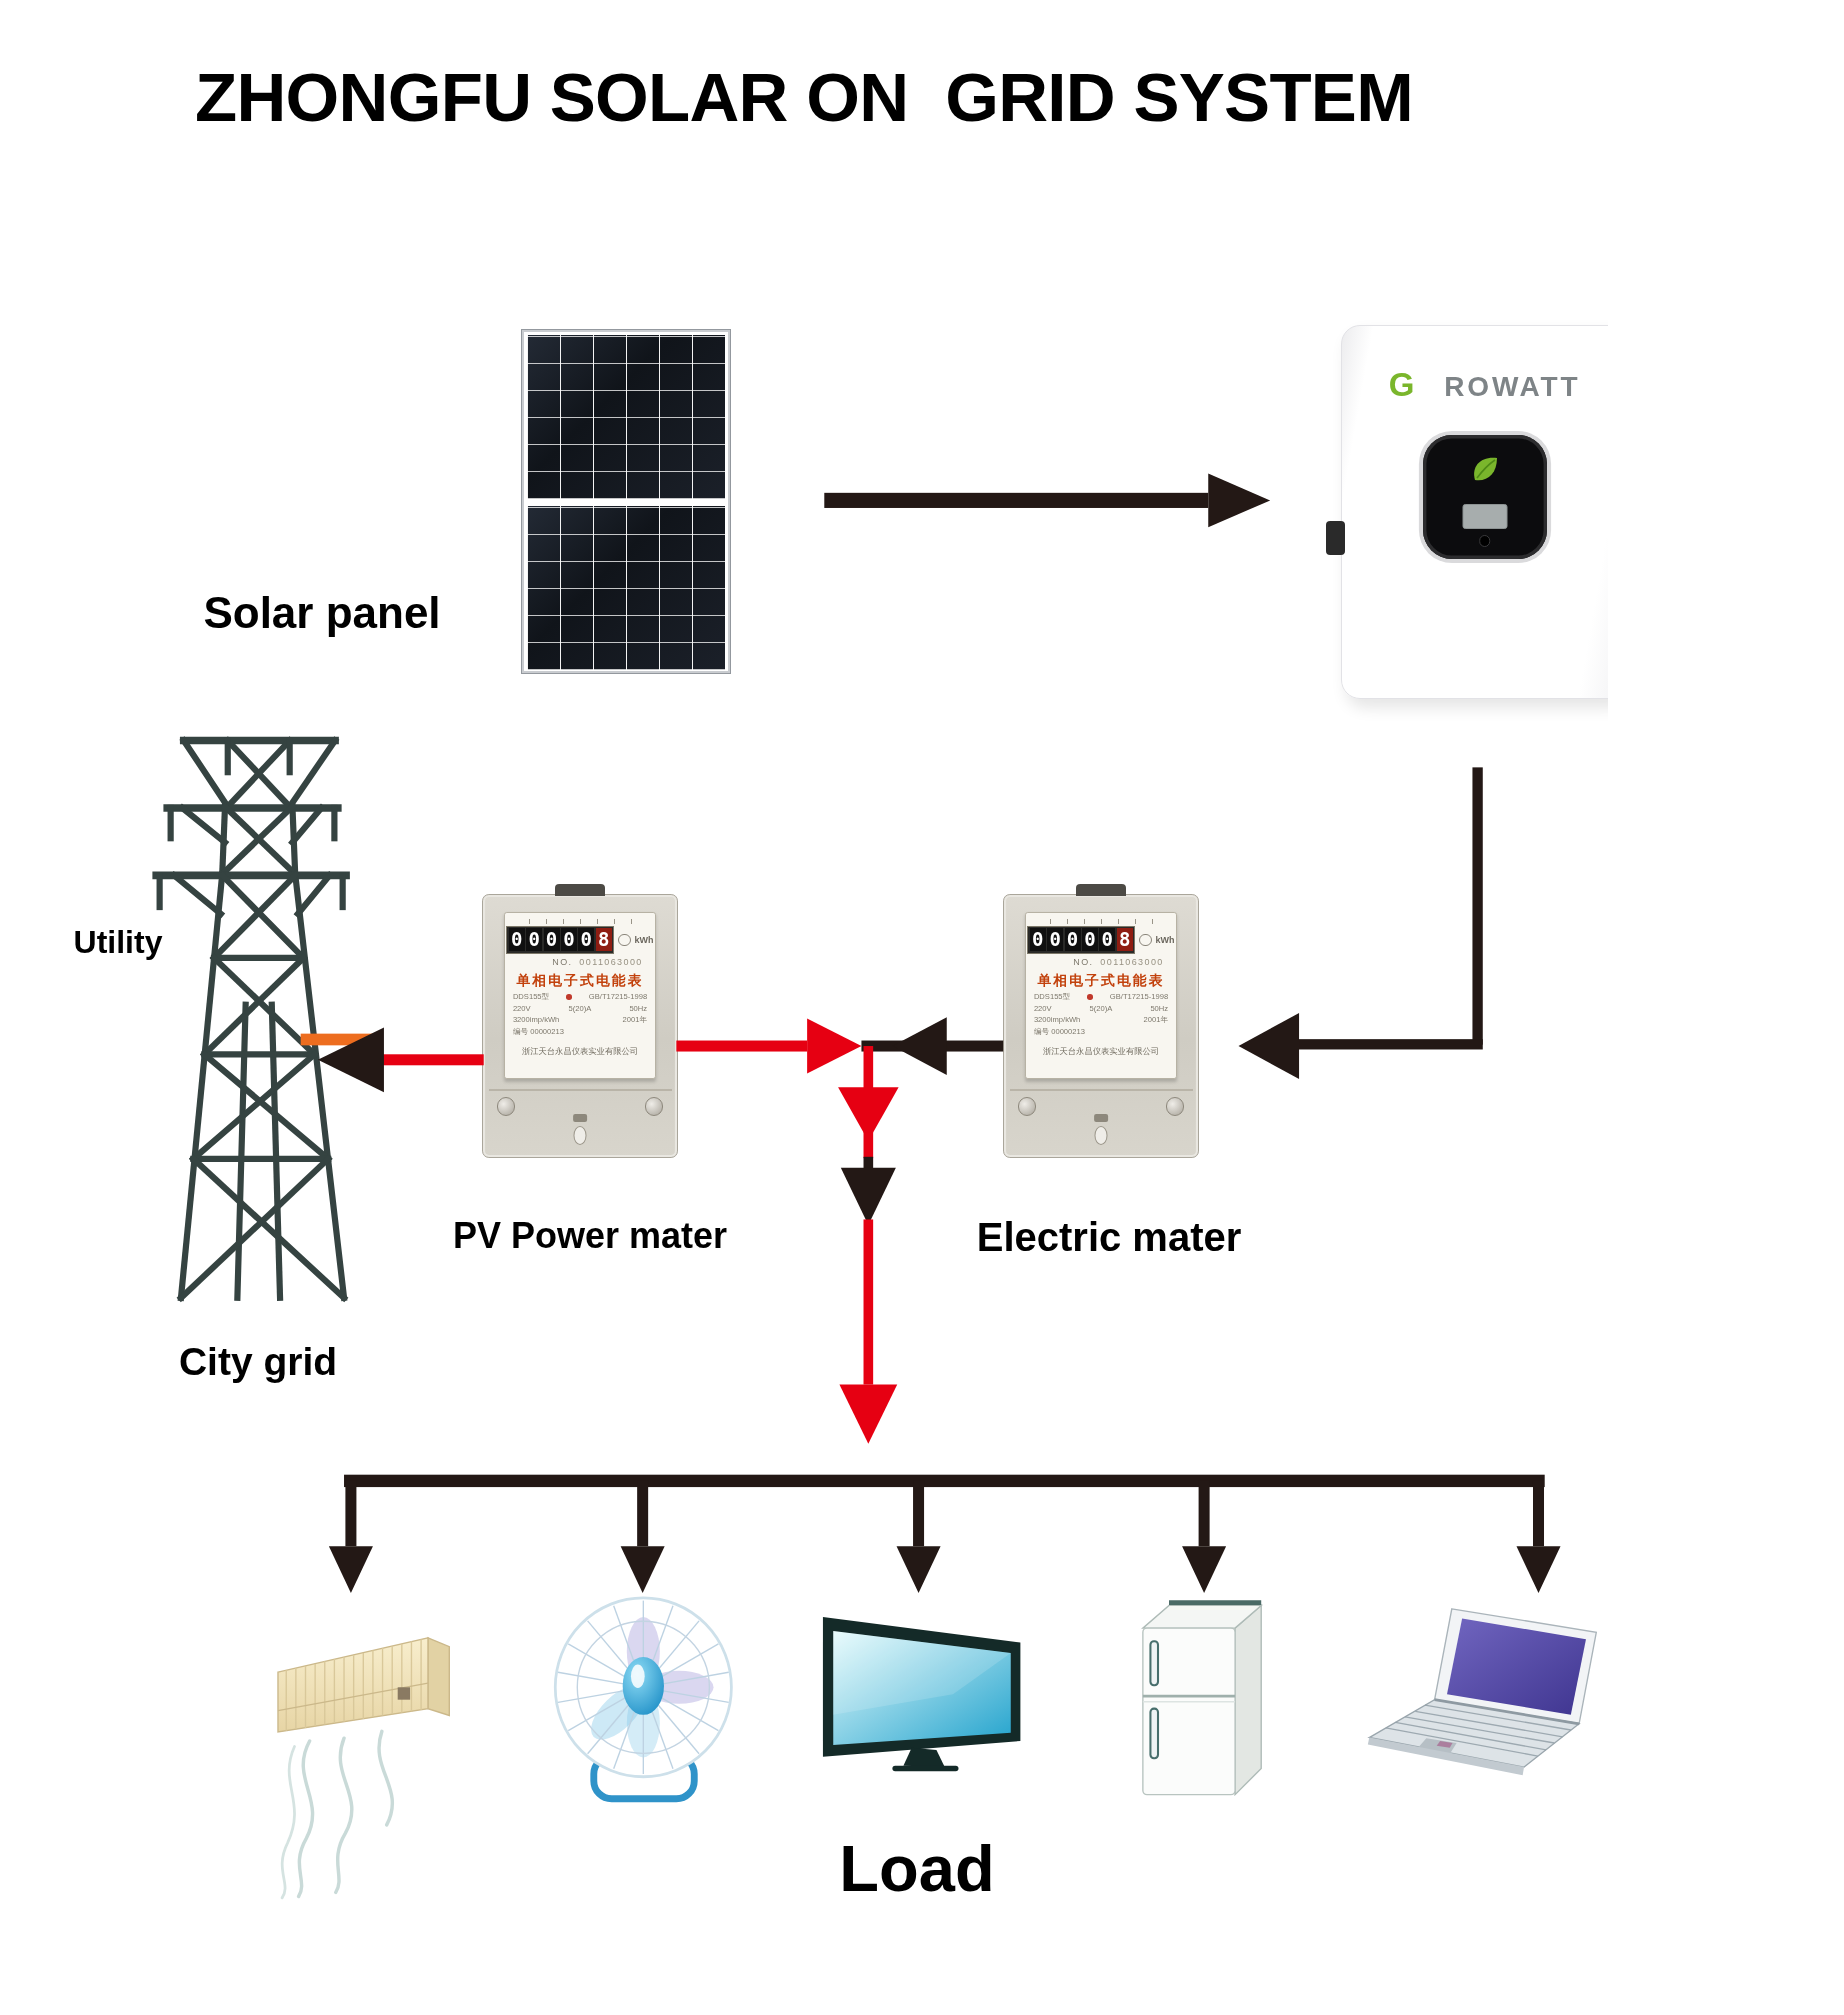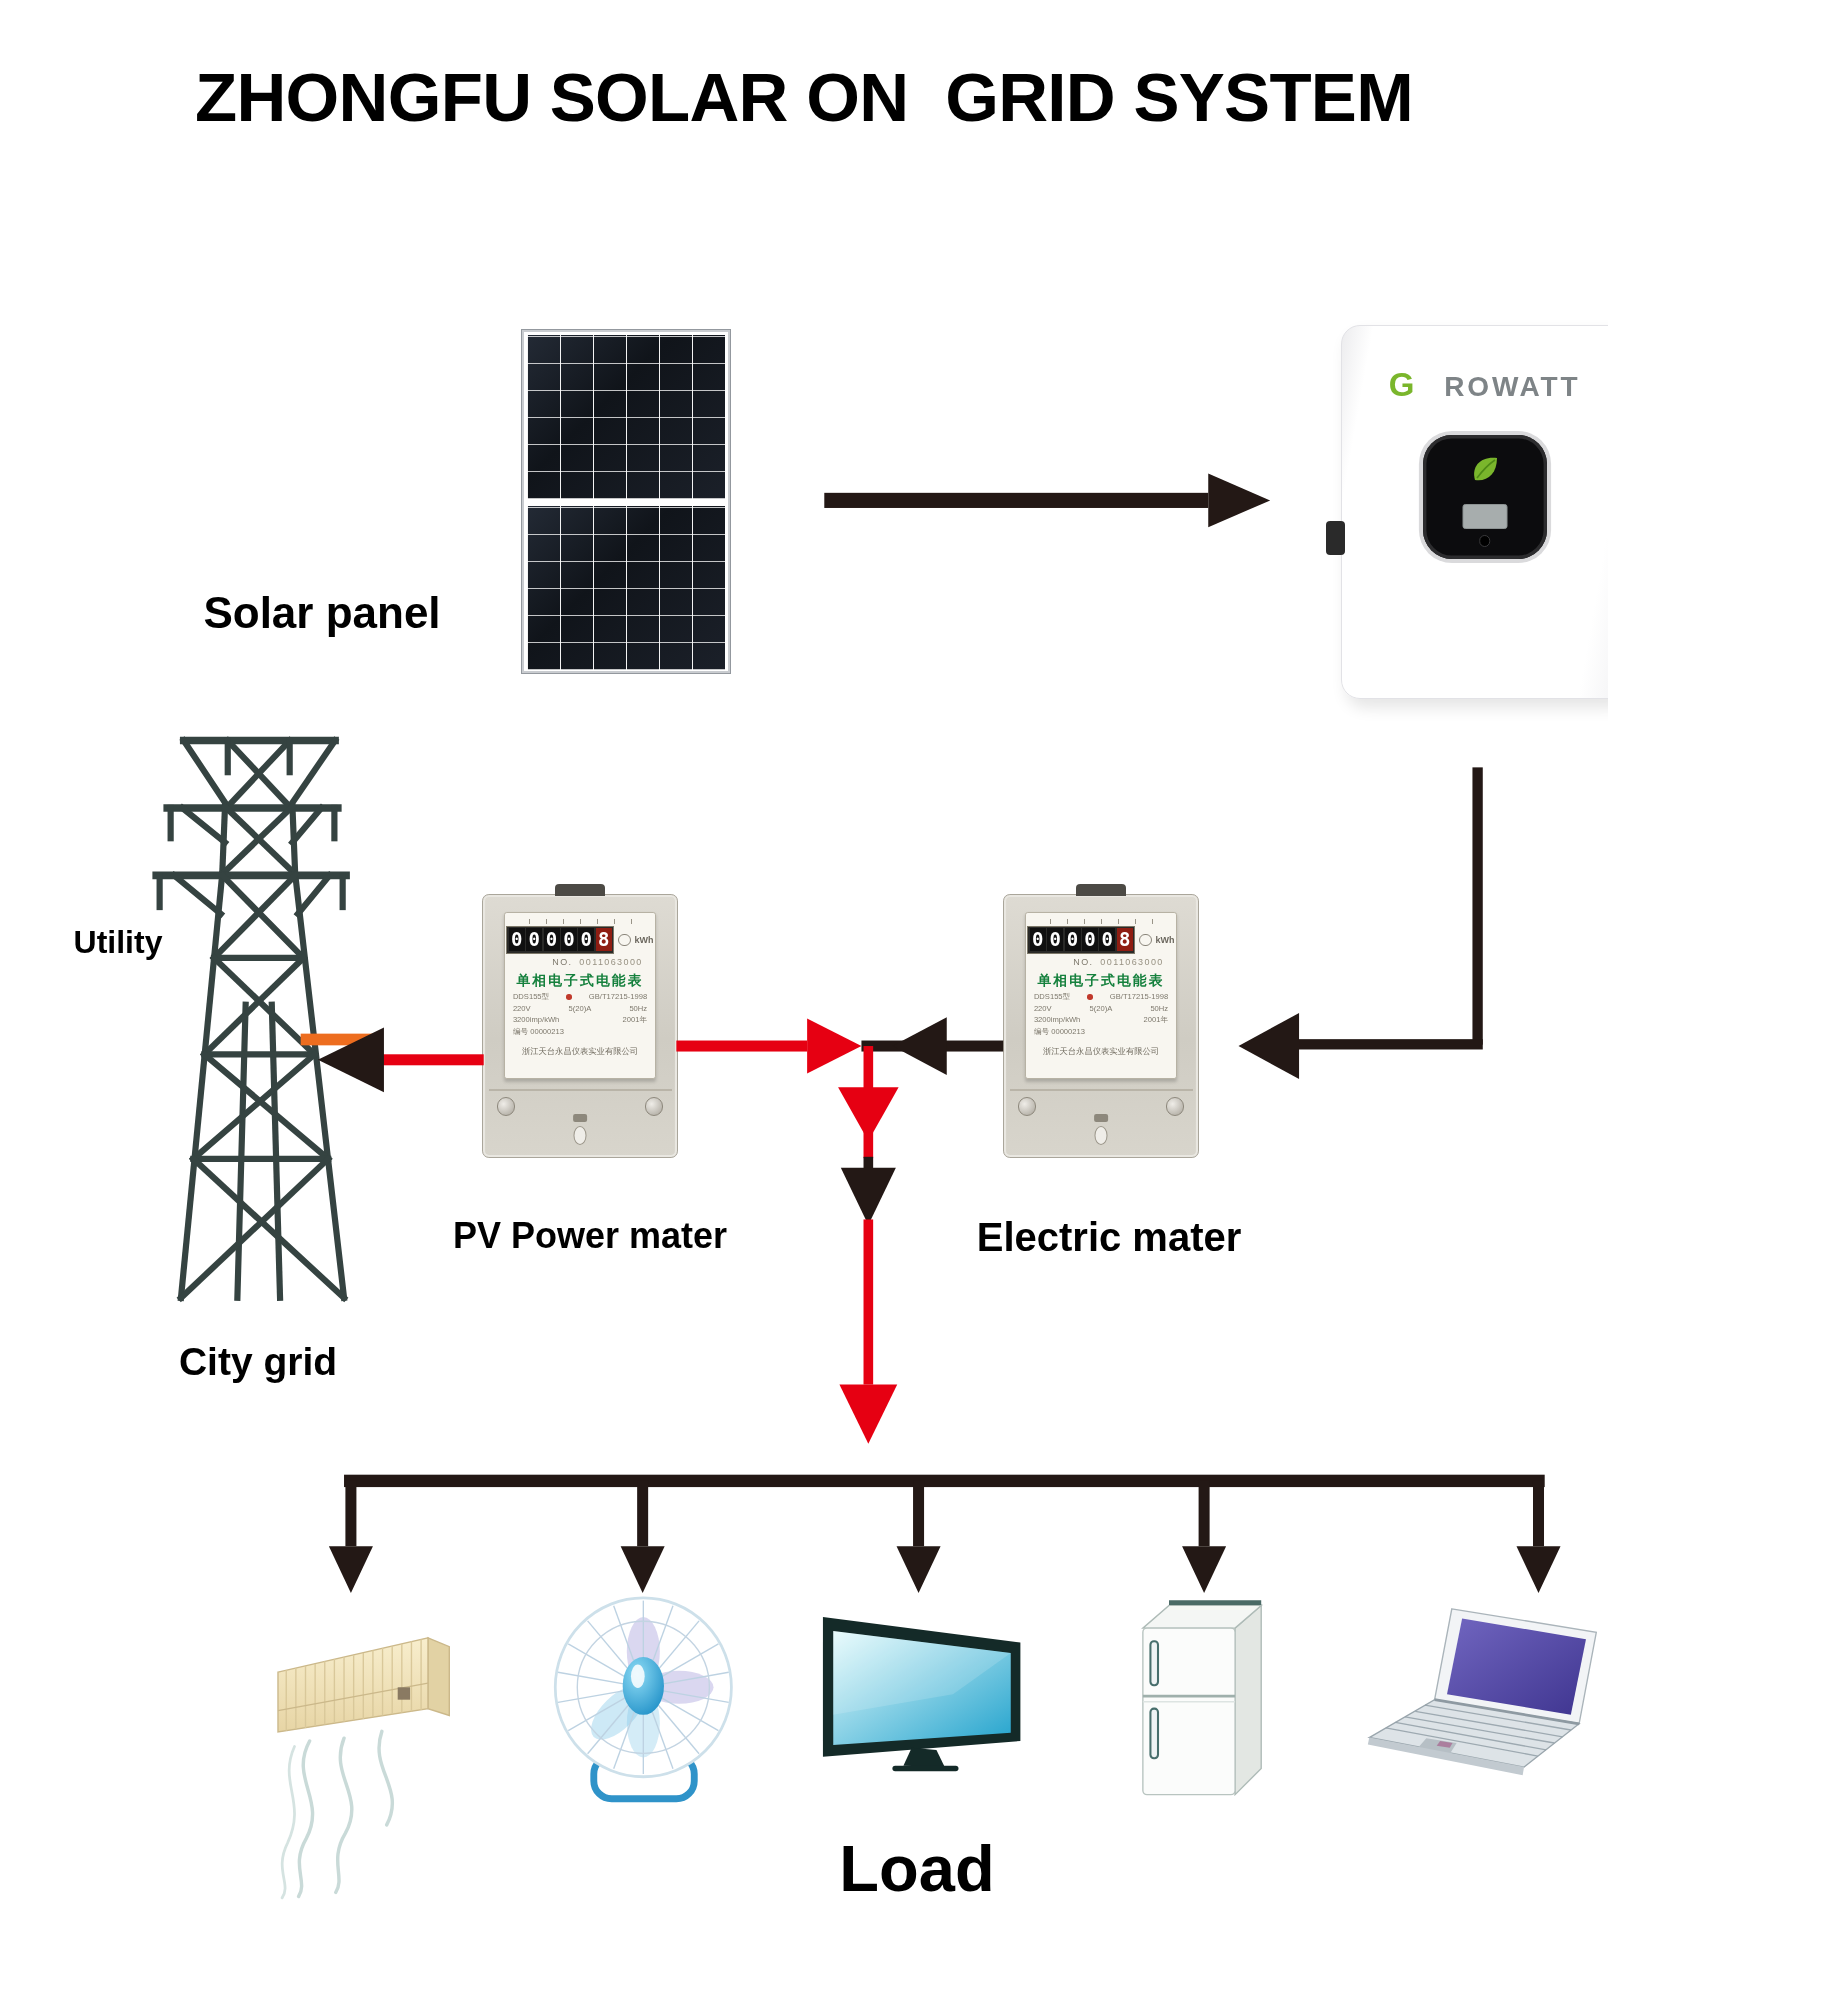--- a/index.html
+++ b/index.html
@@ -62,21 +62,21 @@
       background:repeating-linear-gradient(90deg,#999488 0 1.4px,transparent 1.4px 17px);}
   .counter-wrap{display:flex;align-items:center;justify-content:center;gap:4.1px;}
   .counter{display:flex;gap:1.4px;background:#2a2a28;padding:1.4px;border:0.7px solid #7d7869;}
   .digit{width:16px;height:23.4px;background:#101010;color:#fff;
       font-family:"DejaVu Sans Mono",monospace;font-weight:bold;font-size:19px;line-height:23.4px;text-align:center;}
   .digit-red{background:#8f1d12;}
   .seal-circle{width:10.3px;height:10.3px;border:1.4px solid #8a857a;border-radius:50%;}
   .counter-unit{font-size:9px;color:#6b675e;font-weight:bold;}
   .serial-row{margin-top:3.4px;text-align:center;font-size:9px;color:#979182;letter-spacing:1.4px;}
   .serial-row .pfx{margin-right:6.9px;color:#7d786c;padding-left:35px;}
-  .meter-title{margin-top:4.8px;text-align:center;font-size:13.8px;font-weight:bold;color:#15803d;letter-spacing:2.1px;}
+  .meter-title{margin-top:4.8px;text-align:center;font-size:13.8px;font-weight:bold;color:#c2410c;letter-spacing:2.1px;}
   .spec-row{display:flex;justify-content:space-between;align-items:center;
       padding:0 8.3px;font-size:7.6px;color:#7d786c;margin-top:2px;}
   .spec-dot{width:5.5px;height:5.5px;border-radius:50%;background:#c0392b;}
   .company{margin-top:9px;text-align:center;font-size:8.3px;color:#6f6a5e;}
   .meter-seam{position:absolute;left:5.5px;right:5.5px;top:194px;height:2.1px;background:#b9b4a8;}
   .screw{position:absolute;top:202px;width:16.5px;height:16.5px;border-radius:50%;
       background:radial-gradient(circle at 35% 35%,#efede8,#a8a399);border:0.7px solid #8d887c;}
   .screw-l{left:13.8px;} .screw-r{right:13.8px;}
   .screw-center{position:absolute;top:219px;left:50%;transform:translateX(-50%);
       width:13.8px;height:8.3px;background:#8d887c;border-radius:2.1px;}

